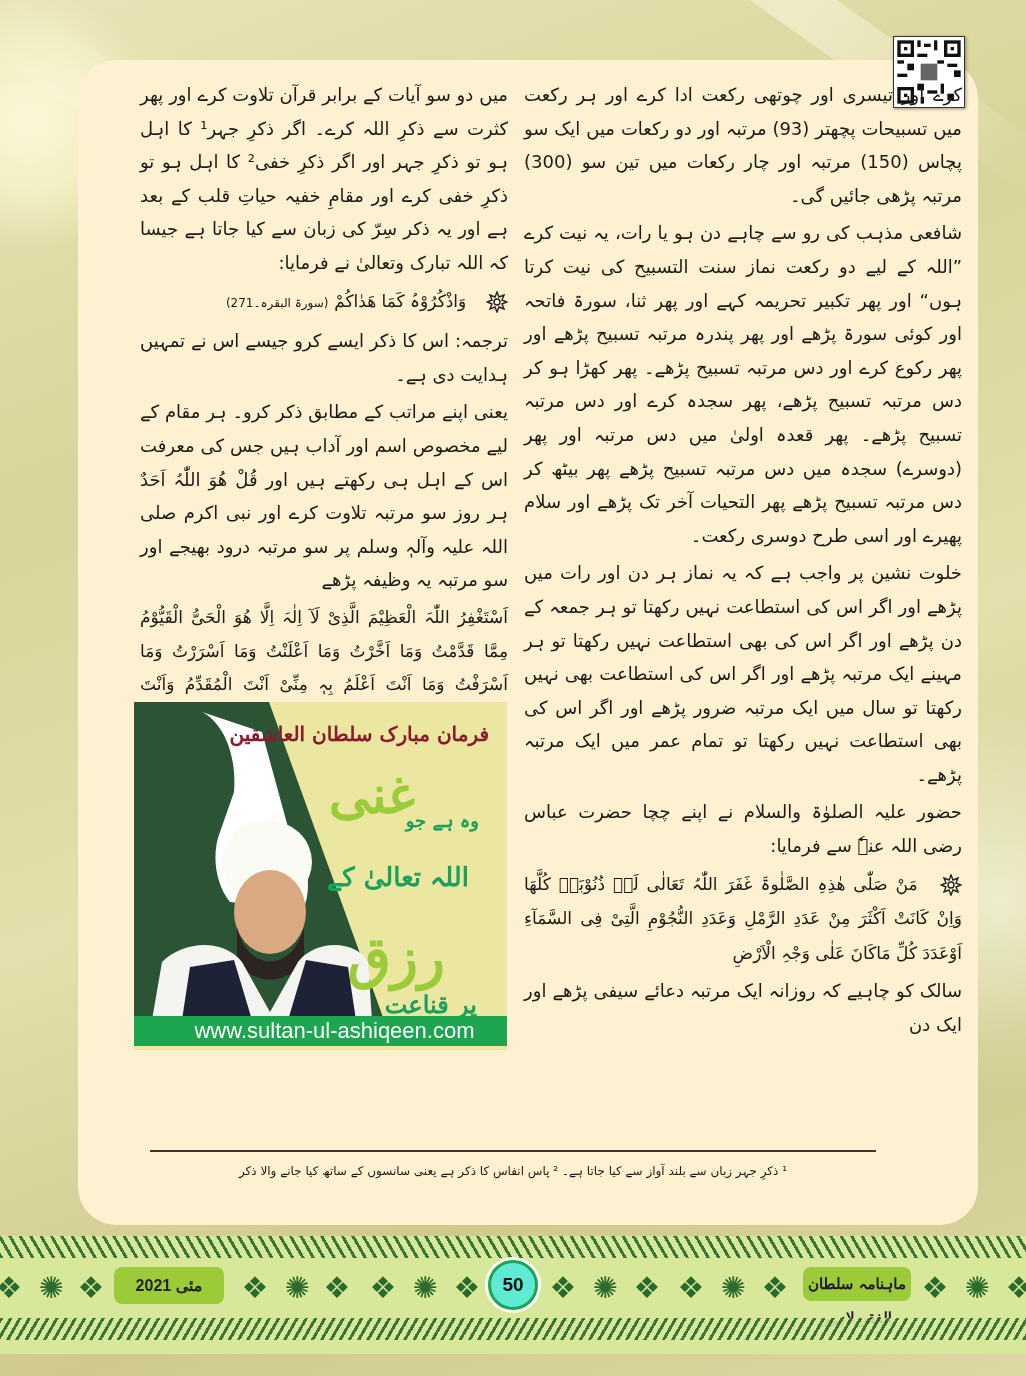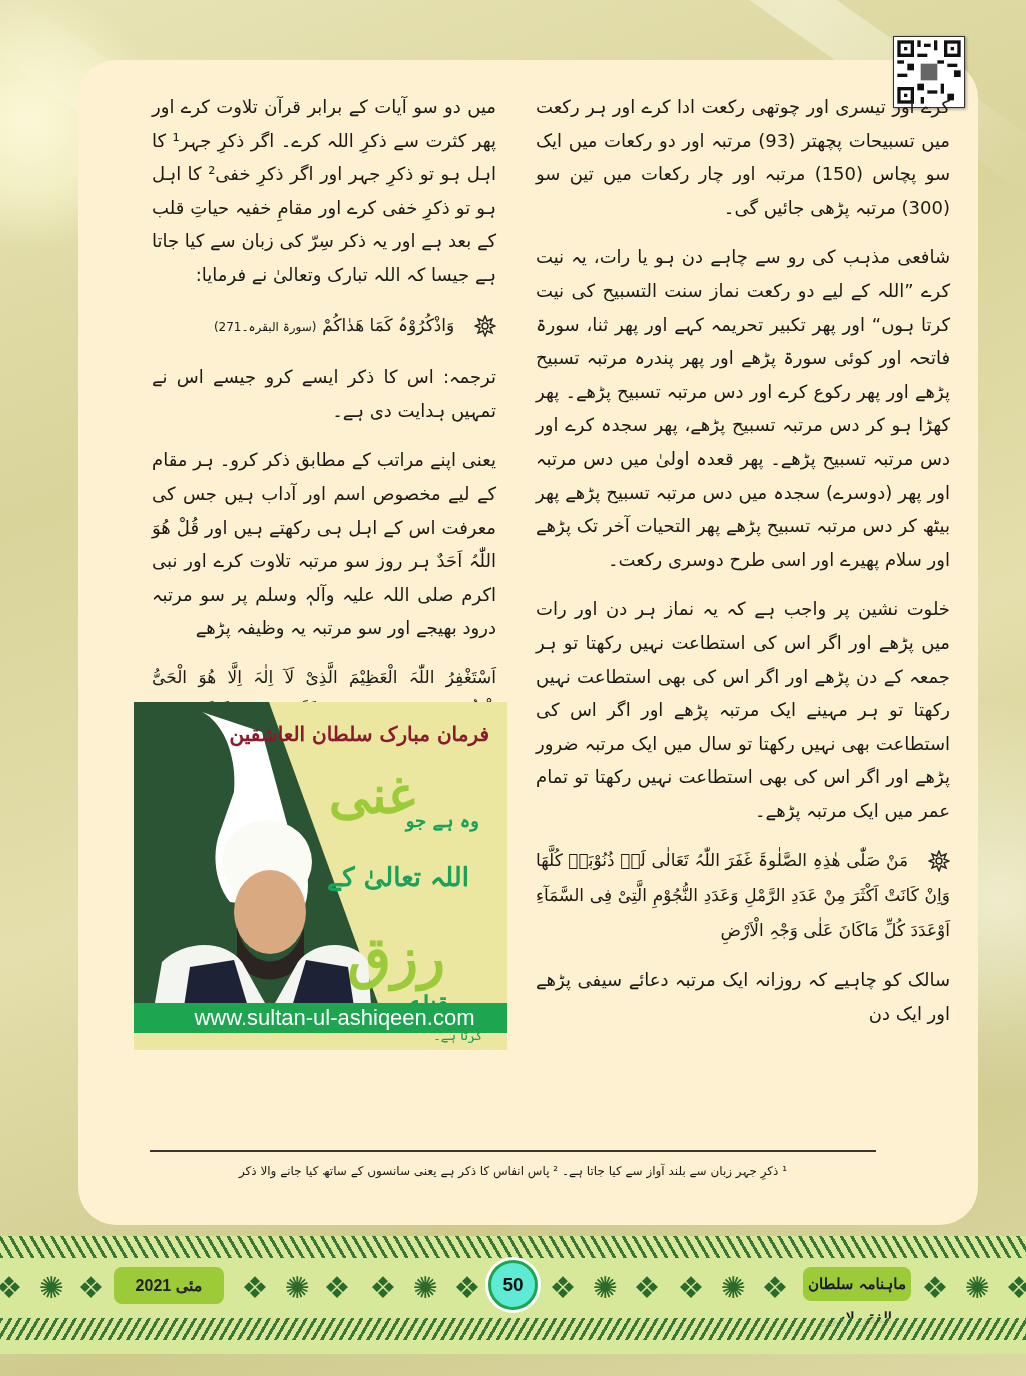--- a/index.html
+++ b/index.html
@@ -5,39 +5,39 @@
   html,body{margin:0;padding:0;}
   body{width:1026px;height:1376px;position:relative;overflow:hidden;
     background:
       radial-gradient(circle at 30px 120px,#fbf8d8 0,#f2efc4 70px,rgba(0,0,0,0) 130px),
       radial-gradient(circle at 1000px 900px,rgba(255,255,240,.6) 0,rgba(0,0,0,0) 200px),
       linear-gradient(160deg,#e8e4b6 0%,#d9d49a 30%,#e4dfac 55%,#cfca8c 80%,#ddd8a4 100%);
     font-family:"DejaVu Sans",sans-serif;}
   .streak{position:absolute;background:linear-gradient(90deg,rgba(255,255,240,0),rgba(255,255,240,.45),rgba(255,255,240,0));transform:rotate(35deg);}
   .card{position:absolute;left:78px;top:60px;width:900px;height:1165px;background:#fdf1d2;border-radius:38px;}
   .col{position:absolute;direction:rtl;text-align:justify;color:#1d1a16;font-family:"DejaVu Sans",sans-serif;font-size:18px;line-height:33.6px;}
-  .col p{margin:16px;}
+  .col p{margin:4px;}
   .col-right{left:520px;top:74px;width:446px;}
   .col-left{left:136px;top:74px;width:376px;}
   .arabic{font-family:"DejaVu Serif",serif;font-size:17px;}
   .ref{font-size:12px;}
   .flower{display:inline-block;width:22px;height:22px;margin-left:14px;vertical-align:middle;}
   .qr{position:absolute;left:893px;top:36px;width:70px;height:70px;background:#fff;border:1px solid #333;box-shadow:1px 1px 3px rgba(0,0,0,.4);}
   .ad{position:absolute;left:134px;top:702px;width:373px;height:348px;background:#ece7a0;overflow:hidden;}
   .ad-dark{position:absolute;left:0;top:0;width:373px;height:348px;background:#2a5433;clip-path:polygon(0 0,135px 0,250px 318px,0 318px);}
   .ad-figure{position:absolute;left:8px;top:10px;width:230px;height:308px;}
   .ad-text{position:absolute;direction:rtl;text-align:center;font-family:"DejaVu Serif",serif;}
   .ad-heading{right:18px;top:20px;color:#8a1a2e;font-size:20px;font-weight:bold;margin-left:30px;}
   .ad-ghani{right:92px;top:62px;color:#9ccb3a;font-size:52px;font-weight:bold;}
   .ad-woh{right:28px;top:108px;color:#1aa15c;font-size:18px;font-weight:bold;}
   .ad-allah{right:38px;top:160px;color:#1aa15c;font-size:26px;font-weight:bold;}
   .ad-rizq{right:62px;top:222px;color:#9ccb3a;font-size:56px;font-weight:bold;}
   .ad-qanaat{right:30px;top:288px;color:#1aa15c;font-size:24px;font-weight:bold;}
   .ad-karta{right:24px;top:326px;color:#1aa15c;font-size:13px;}
-  .ad-url{position:absolute;left:0;bottom:17px;width:401px;height:30px;background:#1da550;color:#fff;text-align:center;line-height:30px;font-family:"Liberation Sans",sans-serif;font-size:22px;}
+  .ad-url{position:absolute;left:0;bottom:4px;width:401px;height:30px;background:#1da550;color:#fff;text-align:center;line-height:30px;font-family:"Liberation Sans",sans-serif;font-size:22px;}
   .rule{position:absolute;left:150px;top:1150px;width:726px;height:2px;background:#3a342c;}
   .footnote{position:absolute;left:150px;top:1164px;width:726px;text-align:center;direction:rtl;font-size:12px;color:#1d1a16;}
   .band{position:absolute;left:0;top:1236px;width:1026px;height:118px;background:#d8e89a;}
   .border-top{position:absolute;left:0;top:0;width:1026px;height:22px;background:repeating-linear-gradient(60deg,#2a6a2c 0 3px,#d8e89a 3px 9px),#2a6a2c;opacity:.9;}
   .border-bot{position:absolute;left:0;top:82px;width:1026px;height:22px;background:repeating-linear-gradient(120deg,#2a6a2c 0 3px,#d8e89a 3px 8px);opacity:.9;}
   .ornament{position:absolute;top:30px;width:30px;height:44px;color:#2a6a2c;font-size:30px;text-align:center;line-height:44px;}
   .date-pill{position:absolute;left:114px;top:31px;width:110px;height:37px;background:#9ccb3a;border-radius:8px;text-align:center;line-height:37px;font-weight:bold;font-size:16px;color:#222;direction:rtl;font-family:"Liberation Sans",sans-serif;}
   .page-circle{position:absolute;left:488px;top:24px;width:44px;height:44px;border-radius:50%;background:#5eead4;border:3px solid #1da550;text-align:center;line-height:44px;font-weight:bold;font-size:19px;color:#111;font-family:"Liberation Sans",sans-serif;box-shadow:0 0 0 3px #fff;}
   .logo-pill{position:absolute;left:803px;top:31px;width:108px;height:34px;background:#9ccb3a;border-radius:8px;text-align:center;line-height:34px;font-family:"DejaVu Serif",serif;font-size:15px;font-weight:bold;color:#1c1a2e;direction:rtl;}
 </style>
@@ -79,20 +79,21 @@
         <rect x="1" y="11" width="3" height="1"></rect>
     </g>
     <rect x="8" y="8" width="5" height="5" fill="#666"></rect>
   </svg>
 </div>
 
 <div class="col col-right">
   <p>کرے اور تیسری اور چوتھی رکعت ادا کرے اور ہر رکعت میں تسبیحات پچھتر (93) مرتبہ اور دو رکعات میں ایک سو پچاس (150) مرتبہ اور چار رکعات میں تین سو (300) مرتبہ پڑھی جائیں گی۔</p>
   <p>شافعی مذہب کی رو سے چاہے دن ہو یا رات، یہ نیت کرے ”اللہ کے لیے دو رکعت نماز سنت التسبیح کی نیت کرتا ہوں“ اور پھر تکبیر تحریمہ کہے اور پھر ثنا، سورۃ فاتحہ اور کوئی سورۃ پڑھے اور پھر پندرہ مرتبہ تسبیح پڑھے اور پھر رکوع کرے اور دس مرتبہ تسبیح پڑھے۔ پھر کھڑا ہو کر دس مرتبہ تسبیح پڑھے، پھر سجدہ کرے اور دس مرتبہ تسبیح پڑھے۔ پھر قعدہ اولیٰ میں دس مرتبہ اور پھر (دوسرے) سجدہ میں دس مرتبہ تسبیح پڑھے پھر بیٹھ کر دس مرتبہ تسبیح پڑھے پھر التحیات آخر تک پڑھے اور سلام پھیرے اور اسی طرح دوسری رکعت۔</p>
   <p>خلوت نشین پر واجب ہے کہ یہ نماز ہر دن اور رات میں پڑھے اور اگر اس کی استطاعت نہیں رکھتا تو ہر جمعہ کے دن پڑھے اور اگر اس کی بھی استطاعت نہیں رکھتا تو ہر مہینے ایک مرتبہ پڑھے اور اگر اس کی استطاعت بھی نہیں رکھتا تو سال میں ایک مرتبہ ضرور پڑھے اور اگر اس کی بھی استطاعت نہیں رکھتا تو تمام عمر میں ایک مرتبہ پڑھے۔</p>
+  <p>حضور علیہ الصلوٰۃ والسلام نے اپنے چچا حضرت عباس رضی اللہ عنہٗ سے فرمایا:</p>
   <p>
     <svg class="flower" viewBox="0 0 22 22">
         <g fill="none" stroke="#222" stroke-width="1.4">
           <circle cx="11" cy="11" r="3"></circle>
           <path d="M11 1 L13 6 L18 4 L16 9 L21 11 L16 13 L18 18 L13 16 L11 21 L9 16 L4 18 L6 13 L1 11 L6 9 L4 4 L9 6 Z"></path>
         </g>
       </svg>
     <span class="arabic">مَنْ صَلّٰی ھٰذِہِ الصَّلٰوۃَ غَفَرَ اللّٰہُ تَعَالٰی لَہٗ ذُنُوْبَہٗ کُلَّھَا وَاِنْ کَانَتْ اَکْثَرَ مِنْ عَدَدِ الرَّمْلِ وَعَدَدِ النُّجُوْمِ الَّتِیْ فِی السَّمَآءِ اَوْعَدَدَ کُلِّ مَاکَانَ عَلٰی وَجْہِ الْاَرْضِ</span>
   </p>
   <p>سالک کو چاہیے کہ روزانہ ایک مرتبہ دعائے سیفی پڑھے اور ایک دن</p>

